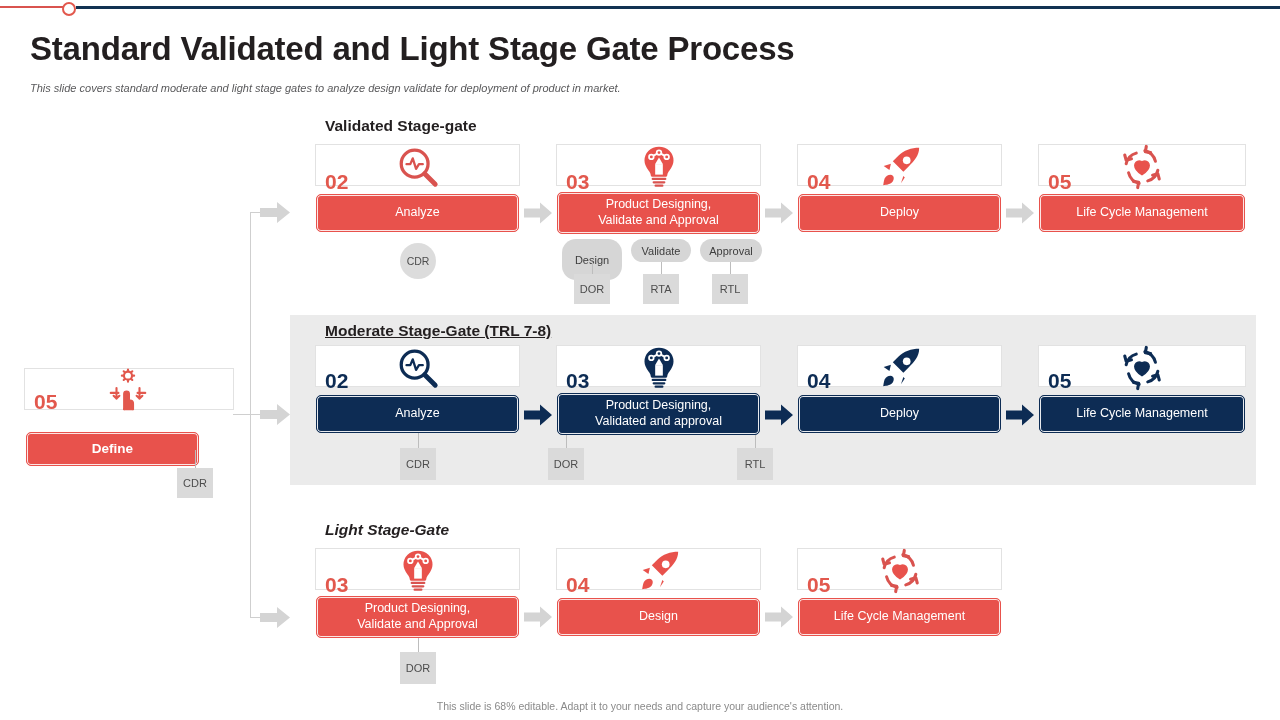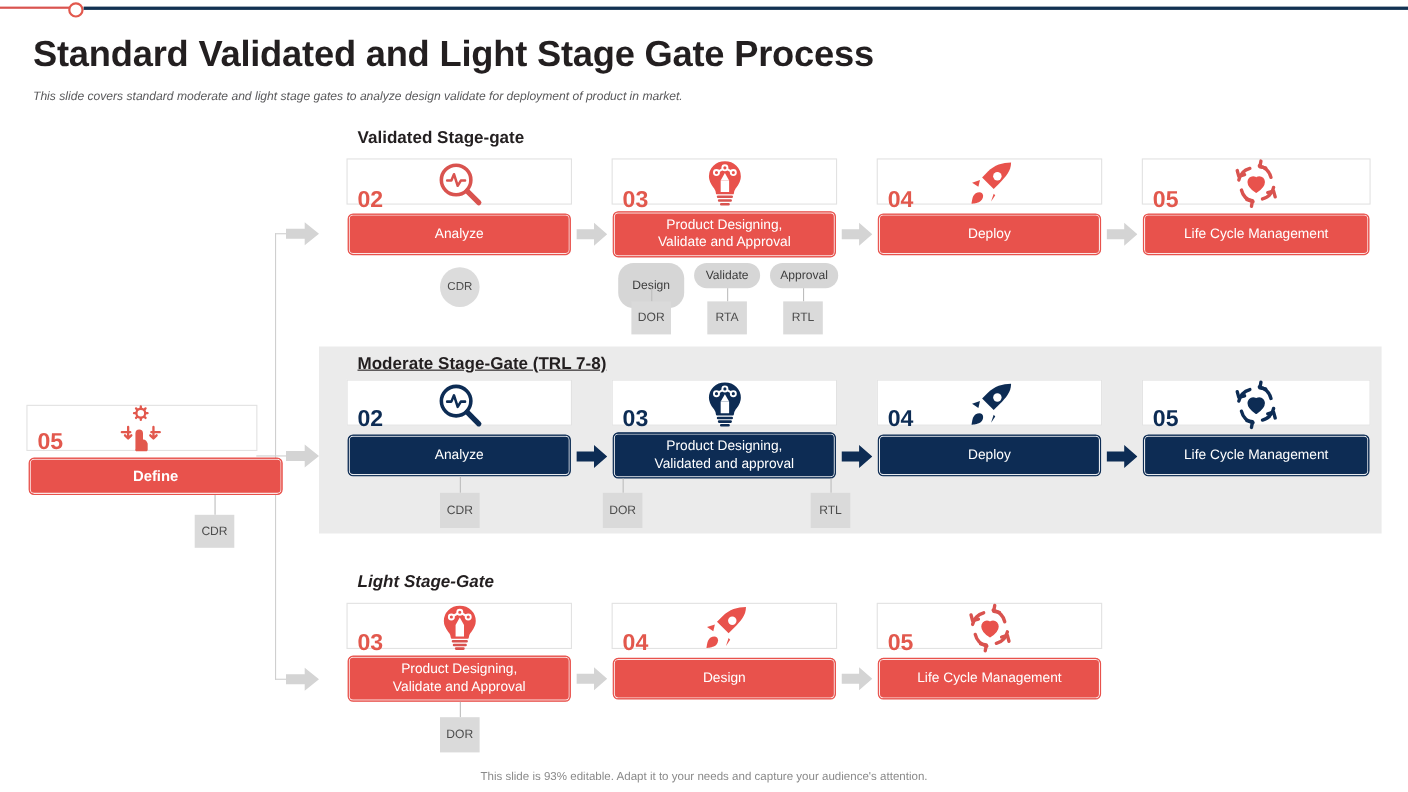--- a/index.html
+++ b/index.html
@@ -66,21 +66,21 @@
 <body>
 
 <div class="topbar">
   <div class="seg-red"></div>
   <div class="knob"></div>
   <div class="seg-navy"></div>
 </div>
 
 <div class="page-title">Standard Validated and Light Stage Gate Process</div>
 <div class="page-sub">This slide covers standard moderate and light stage gates to analyze  design validate for deployment of product in market.</div>
-<div class="footer-note">This slide is 93% editable. Adapt it to your needs and capture your audience's attention.</div>
+<div class="footer-note">This slide is 68% editable. Adapt it to your needs and capture your audience's attention.</div>
 
 <div class="band" style="left:290px;top:315px;width:966px;height:170px;"></div>
 
 <div class="conn" style="left:233px;top:414px;width:17px;height:1px;"></div>
 <div class="conn" style="left:250px;top:212px;width:1px;height:406px;"></div>
 <div class="conn" style="left:250px;top:212px;width:14px;height:1px;"></div>
 <div class="conn" style="left:250px;top:414px;width:14px;height:1px;"></div>
 <div class="conn" style="left:250px;top:617px;width:14px;height:1px;"></div>
 
 <div class="arrow" style="left:260px;top:200px;width:30px;height:25px;">
@@ -104,21 +104,21 @@
 <div class="card-icon" style="left:105px;top:367px;">
   <svg viewBox="0 0 48 48" fill="none" stroke="#e2584d" stroke-width="2.2" stroke-linecap="round" stroke-linejoin="round">
     <circle cx="24" cy="9" r="4.2"></circle>
     <path d="M24 2.6v1.6M24 13.8v1.6M30.4 9h-1.6M19.2 9h-1.6M28.5 4.5l-1.1 1.1M20.6 12.4l-1.1 1.1M28.5 13.5l-1.1-1.1M20.6 5.6l-1.1-1.1"></path>
     <path d="M20 44V28a2.5 2.5 0 015 0v7h1.2a3 3 0 013 3v6" fill="#e2584d" stroke="#e2584d"></path>
     <path d="M20 44h9.2V38" stroke="#e2584d"></path>
     <path d="M12 22v11M12 33l-3-3M12 33l3-3M6 27h8"></path>
     <path d="M36 22v11M36 33l-3-3M36 33l3-3M34 27h8"></path>
   </svg>
 </div>
-<div class="pill red bold" style="left:26px;top:416px;width:231px;height:34px;">Define</div>
+<div class="pill red bold" style="left:26px;top:432px;width:173px;height:34px;">Define</div>
 <div class="tag-line" style="left:195px;top:450px;height:18px;"></div>
 <div class="tag-square" style="left:177px;top:468px;width:36px;height:30px;">CDR</div>
 
 <div class="sec-label" style="left:325px;top:117px;">Validated Stage-gate</div>
 <div class="sec-label" style="left:325px;top:322px;text-decoration:underline;">Moderate Stage-Gate (TRL 7-8)</div>
 <div class="sec-label" style="left:325px;top:521px;font-style:italic;">Light Stage-Gate</div>
 
 <div class="card" style="left:315px;top:144px;width:205px;height:42px;"></div>
 <div class="card-num num-red" style="left:325px;top:171px;">02</div>
 <div class="card-icon" style="left:395px;top:144px;">

